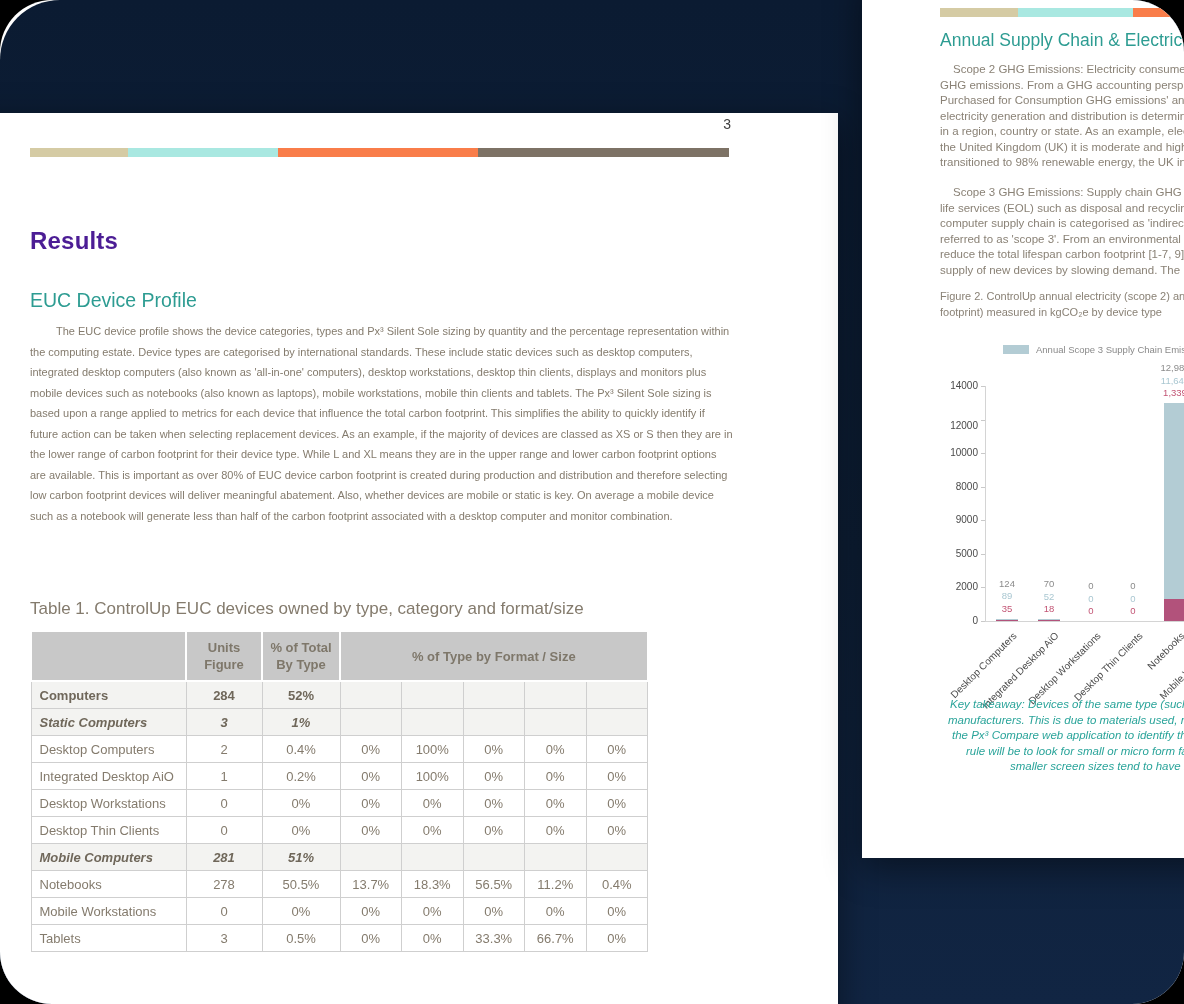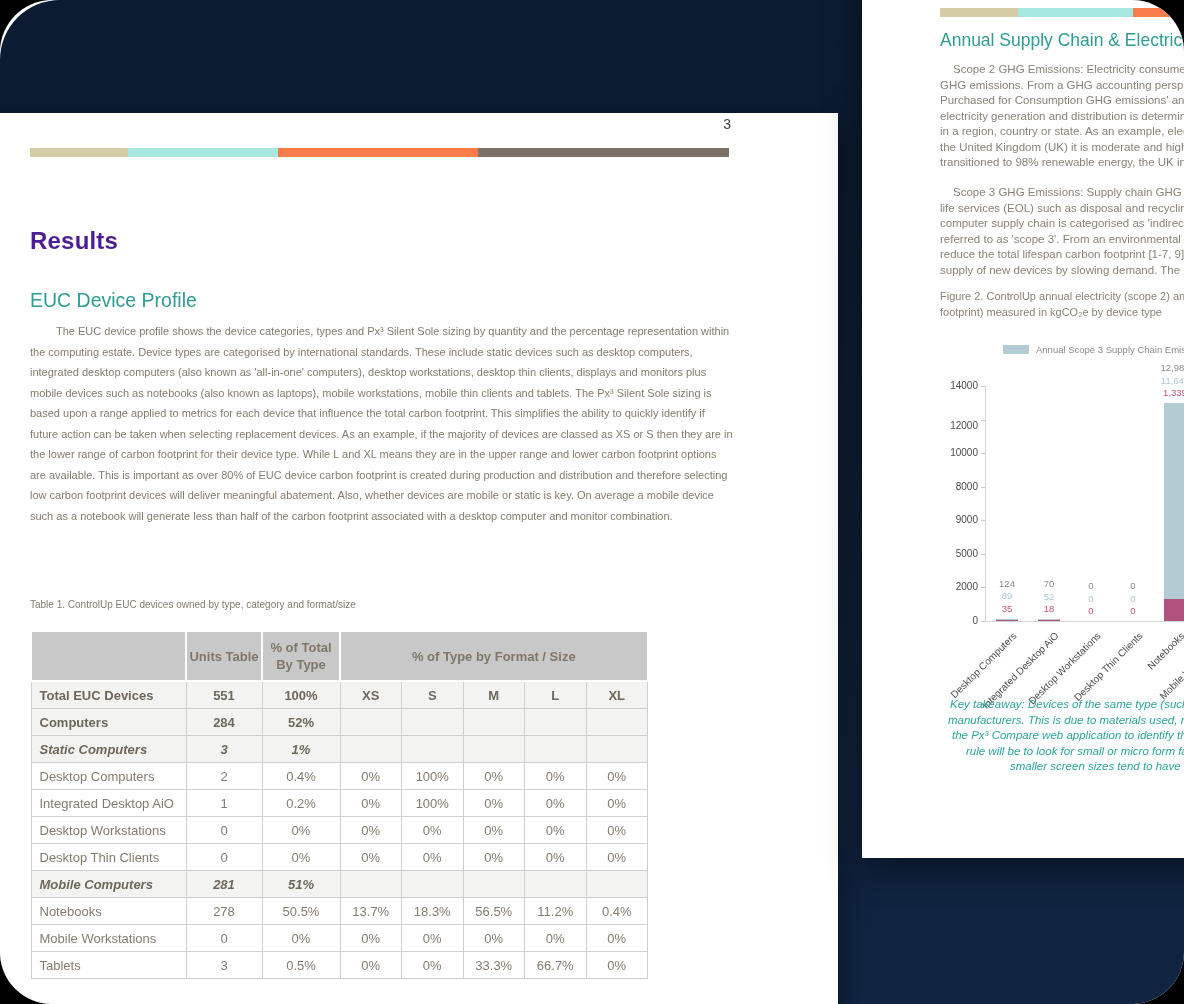--- a/index.html
+++ b/index.html
@@ -19,21 +19,21 @@
   }
   .page-left{left:-79px;top:113px;width:917px;height:930px;}
   .page-right{left:862px;top:-28px;width:540px;height:886px;}
   .abs{position:absolute;}
   .stripe{position:absolute;height:9px;display:flex;}
   .stripe div{height:100%;}
   .pageno{font-size:14px;color:#3f3f3f;}
   .h-results{font-size:24px;font-weight:bold;letter-spacing:0.2px;}
   .h-section{font-size:19.5px;}
   .body-para{font-size:11px;line-height:20.5px;color:#847b6d;text-indent:26px;margin:0;}
-  .tbl-caption{font-size:10px;color:#847b6d;}
+  .tbl-caption{font-size:17px;color:#847b6d;}
   table.euc{border-collapse:collapse;table-layout:fixed;font-size:13px;color:#847b6d;}
   table.euc col.c-name{width:155px;}
   table.euc col.c-units{width:76px;}
   table.euc col.c-pct{width:78px;}
   table.euc col.c-size{width:61.5px;}
   table.euc thead td{
     background:#c8c8c8;color:#7e776a;font-weight:bold;text-align:center;
     border:2px solid #fff;height:46px;vertical-align:middle;line-height:17px;
   }
   table.euc tbody td{
@@ -86,36 +86,26 @@
           <col class="c-pct">
         <col class="c-size">
           <col class="c-size">
           <col class="c-size">
           <col class="c-size">
           <col class="c-size">
       </colgroup>
       <thead>
         <tr>
           <td></td>
-          <td>Units Table</td>
+          <td>Units Figure</td>
           <td>% of Total By Type</td>
           <td colspan="5">% of Type by Format / Size</td>
         </tr>
       </thead>
       <tbody id="euc-tbody">
-          <tr class="bold">
-            <td>Total EUC Devices</td>
-            <td>551</td>
-            <td>100%</td>
-            <td>XS</td>
-            <td>S</td>
-            <td>M</td>
-            <td>L</td>
-            <td>XL</td>
-          </tr>
           <tr class="bold">
             <td>Computers</td>
             <td>284</td>
             <td>52%</td>
             <td></td>
             <td></td>
             <td></td>
             <td></td>
             <td></td>
           </tr>

